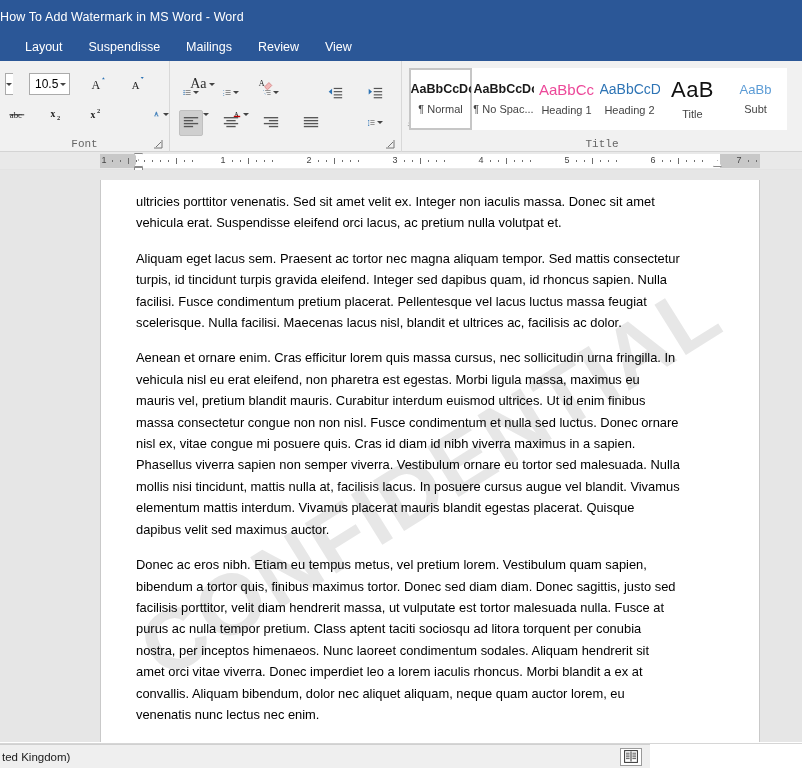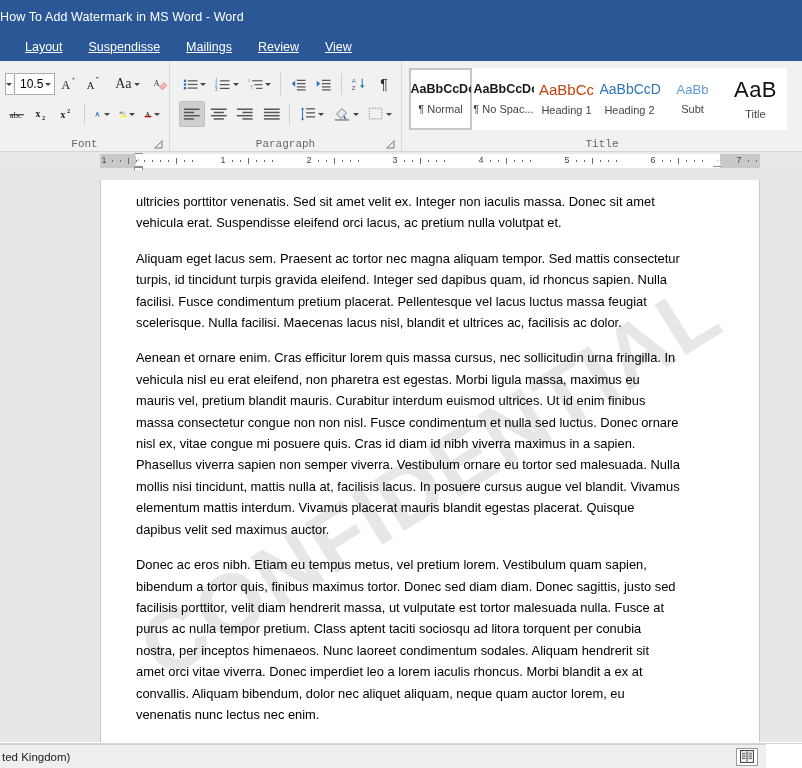--- a/index.html
+++ b/index.html
@@ -18,21 +18,20 @@
     display: flex; align-items: center; justify-content: flex-start;
     color: #ffffff;
   }
   .titlebar-text { font-size: 12.5px; letter-spacing: .1px; }
 
   
   .tabsrow {
     height: 28px; background: #2b5797; width: 100%;
     display: flex; align-items: flex-start; color: #ffffff;
     padding-left: 12px;
-    text-decoration: underline;
   }
   .tab {
     font-size: 12.5px; color: #ffffff; padding: 0 13px; height: 28px;
     display: flex; align-items: center; cursor: default; white-space: nowrap;
   }
   .tellme { display: flex; align-items: center; gap: 6px; padding-left: 14px; }
   .tellme-text { font-size: 12.5px; color: #e8eef8; white-space: nowrap; }
   .bulb { width: 12px; height: 14px; position: relative; display: inline-block; }
   .bulb::before {
     content: ""; position: absolute; left: 2px; top: 0;
@@ -56,21 +55,21 @@
   .group-label {
     height: 17px; font-size: 11px; color: #666666; text-align: center;
     display: flex; align-items: center; justify-content: center; position: relative; font-family: Liberation Mono, monospace;
   }
   .launcher {
     position: absolute; right: 6px; bottom: 3px; width: 9px; height: 9px;
     color: #767676; font-size: 9px; line-height: 9px;
   }
   .launcher svg { display: block; }
 
-  .row { display: flex; align-items: center; height: 30px; gap: 1px; }
+  .row { display: flex; align-items: center; height: 30px; gap: 16px; }
   .btn {
     height: 26px; min-width: 24px; display: flex; align-items: center; justify-content: center;
     padding: 0 3px; cursor: default; border: 1px solid transparent; border-radius: 2px;
   }
   .btn.active { background: #cfcfcf; border-color: #c0c0c0; }
   .sep { width: 1px; height: 22px; background: #d0d0d0; margin: 0 4px; }
   .caret { width: 0; height: 0; border-left: 3.2px solid transparent; border-right: 3.2px solid transparent;
            border-top: 3.6px solid #444; margin-left: 2px; }
 
   
@@ -94,21 +93,21 @@
     align-items: center; justify-content: center; border: 1px solid transparent;
     background: #fff; cursor: default;
   }
   .stylecard.sel { border: 2px solid #c6c6c6; background: #fff; }
   .stylecard .preview { font-size: 14.5px; line-height: 1.1; white-space: nowrap; overflow: hidden;
                         width: 60px; text-align: center; }
   .stylecard .name { font-size: 11px; color: #444; margin-top: 6px; white-space: nowrap;
                      overflow: hidden; width: 62px; text-align: center; }
   .st-normal .preview { font-weight: bold; color: #1a1a1a; font-size: 12.5px; }
   .st-nospace .preview { font-weight: bold; color: #1a1a1a; font-size: 12.5px; }
-  .st-h1 .preview { color: #c2410c; font-size: 15px; }
+  .st-h1 .preview { color: #ec4899; font-size: 15px; }
   .st-h2 .preview { color: #2e74b5; font-size: 14px; }
   .st-title .preview { color: #111; font-size: 22px; letter-spacing: .5px; }
   .st-subtitle .preview { color: #5b9bd5; font-size: 13px; }
 
   
   .rulerwrap { height: 18px; background: #e9e9e9; position: relative; border-bottom: 1px solid #e3e3e3; }
   .ruler {
     position: absolute; left: 100px; top: 2px; height: 14px; width: 660px;
     background: #c8c8c8;
   }
@@ -155,21 +154,21 @@
     position: absolute; left: 35px; top: 11px; width: 545px;
     color: #000000;
   }
   .para {
     font-size: 12.9px; line-height: 21.4px; margin: 0 0 14px 0;
     text-align: left; position: relative; z-index: 2;
   }
 
   
   .statusbar {
-    position: absolute; left: 0; bottom: 0; width: 766px; height: 24px;
+    position: absolute; left: 0; bottom: 0; width: 650px; height: 24px;
     background: #efefef; border-top: 1px solid #d0d0d0;
     display: flex; align-items: center;
   }
   .status-left { font-size: 11.5px; color: #1a1a1a; padding-left: 2px; white-space: nowrap; }
   .status-right { margin-left: auto; display: flex; align-items: center; padding-right: 8px; gap: 4px; }
   .viewbtn {
     width: 22px; height: 18px; border: 1px solid #9a9a9a; background: #fff;
     display: flex; align-items: center; justify-content: center;
   }
   .statusbar-topedge {
@@ -405,21 +404,20 @@
               <span class="caret"></span>
             </div>
             <div class="btn">
               <svg width="18" height="16" viewBox="0 0 18 16">
                 <rect x="1.5" y="1.5" width="14" height="12" fill="none" stroke="#888" stroke-width="1" stroke-dasharray="1.6 1.4"></rect>
               </svg>
               <span class="caret"></span>
             </div>
           </div>
         </div>
-        <div class="group-label">Paragraph</div>
         <div class="launcher">
           <svg width="9" height="9" viewBox="0 0 9 9">
               <path d="M0 8 H8 V0" fill="none" stroke="#767676" stroke-width="1"></path>
               <path d="M7 2 L2 7" stroke="#767676" stroke-width="1"></path>
             </svg>
         </div>
       </div>
 
       <div class="group" style="flex:1">
         <div class="group-body" style="justify-content:flex-start;padding-top:4px">
@@ -433,27 +431,27 @@
               <div class="name">¶ No Spac...</div>
             </div>
             <div class="stylecard st-h1">
               <div class="preview">AaBbCc</div>
               <div class="name">Heading 1</div>
             </div>
             <div class="stylecard st-h2">
               <div class="preview">AaBbCcD</div>
               <div class="name">Heading 2</div>
             </div>
+            <div class="stylecard st-title">
+              <div class="preview">AaB</div>
+              <div class="name">Title</div>
+            </div>
             <div class="stylecard st-subtitle">
               <div class="preview">AaBb</div>
               <div class="name">Subt</div>
-            </div>
-            <div class="stylecard st-title">
-              <div class="preview">AaB</div>
-              <div class="name">Title</div>
             </div>
           </div>
         </div>
         <div class="group-label">Title</div>
       </div>
 
     </div>
   </div>
 
   <div class="rulerwrap">

